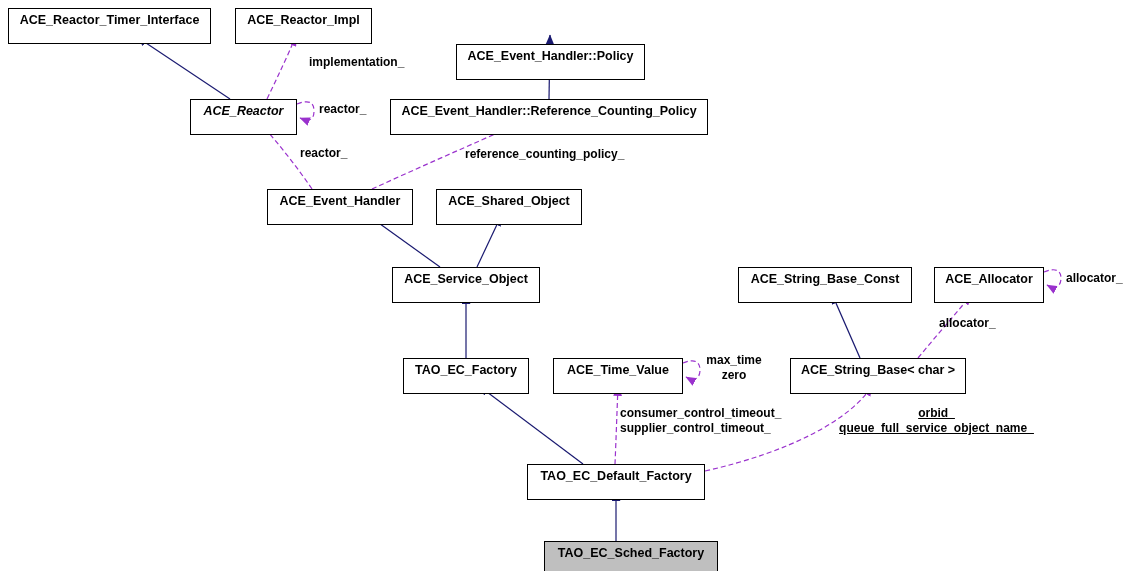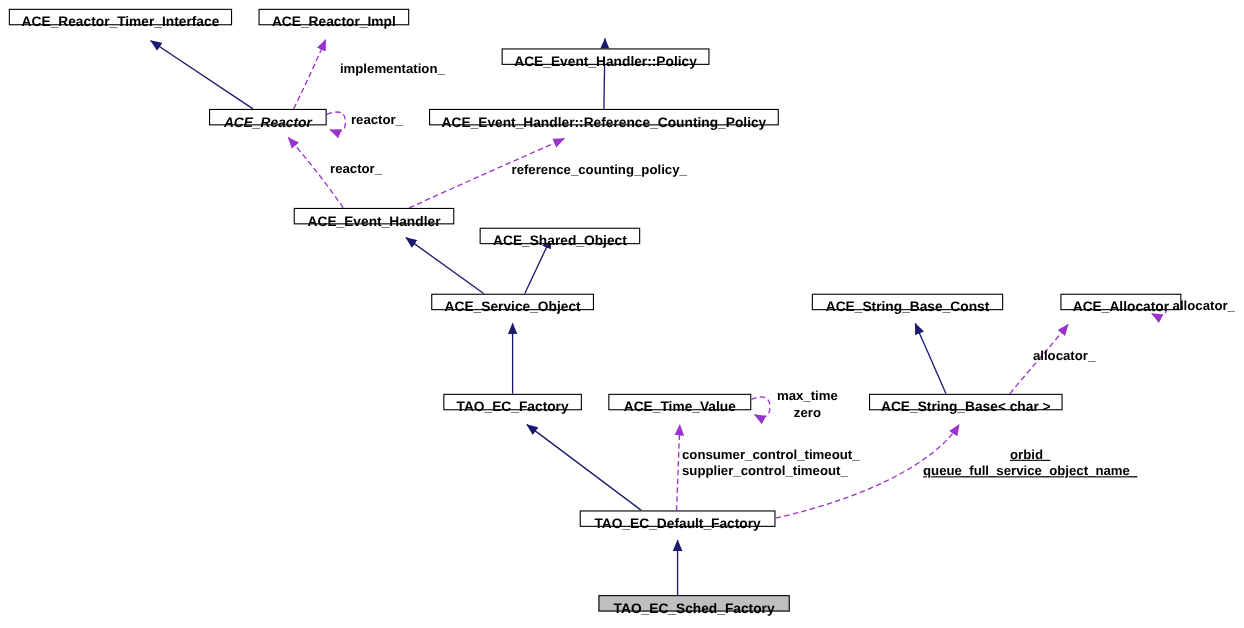--- a/index.html
+++ b/index.html
@@ -9,21 +9,21 @@
     background:#ffffff;
     font-family:"Liberation Sans", sans-serif;
     overflow:hidden;
   }
   svg.edges-layer{position:absolute;left:0;top:0;width:1131px;height:571px;}
   path.inh{fill:none;stroke:#191970;stroke-width:1.2px;}
   path.use{fill:none;stroke:#9a32cd;stroke-width:1.2px;stroke-dasharray:5 3;}
   .node{
     position:absolute;
     box-sizing:border-box;
-    height:15px;
+    height:36px;
     border:1px solid #000000;
     background:#ffffff;
     color:#000000;
     font-weight:bold;
     font-size:12.5px;
     line-height:22px;
     text-align:center;
     white-space:nowrap;
     cursor:pointer;
   }
@@ -72,26 +72,26 @@
     <path class="use" d="M 918,358 C 936,336 955,315 971,295" marker-end="url(#ah-purple)"></path>
     <path class="use" d="M 1044,272 C 1056,267 1061,271 1061,278 C 1061,286 1056,290 1047,285" marker-end="url(#ah-purple)"></path>
   </svg>
 
   <div class="node" style="left:8px;top:8px;width:203px;">ACE_Reactor_Timer_Interface</div>
   <div class="node" style="left:235px;top:8px;width:137px;">ACE_Reactor_Impl</div>
   <div class="node" style="left:456px;top:8px;width:189px;margin-top:36px;">ACE_Event_Handler::Policy</div>
   <div class="node" style="left:190px;top:99px;width:107px;font-style:italic;">ACE_Reactor</div>
   <div class="node" style="left:390px;top:99px;width:318px;">ACE_Event_Handler::Reference_Counting_Policy</div>
   <div class="node" style="left:267px;top:189px;width:146px;">ACE_Event_Handler</div>
-  <div class="node" style="left:436px;top:189px;width:146px;margin-top:18px;">ACE_Shared_Object</div>
+  <div class="node" style="left:436px;top:189px;width:146px;">ACE_Shared_Object</div>
   <div class="node" style="left:392px;top:267px;width:148px;">ACE_Service_Object</div>
   <div class="node" style="left:403px;top:358px;width:126px;">TAO_EC_Factory</div>
   <div class="node" style="left:553px;top:358px;width:130px;">ACE_Time_Value</div>
   <div class="node" style="left:738px;top:267px;width:174px;">ACE_String_Base_Const</div>
-  <div class="node" style="left:964px;top:267px;width:110px;">ACE_Allocator</div>
+  <div class="node" style="left:934px;top:267px;width:110px;">ACE_Allocator</div>
   <div class="node" style="left:790px;top:358px;width:176px;">ACE_String_Base&lt; char &gt;</div>
   <div class="node" style="left:527px;top:464px;width:178px;">TAO_EC_Default_Factory</div>
   <div class="node highlight" style="left:544px;top:541px;width:174px;">TAO_EC_Sched_Factory</div>
 
   <div class="elabel" style="left:282px;top:55px;margin-left:27px;">implementation_</div>
   <div class="elabel" style="left:319px;top:102px;">reactor_</div>
   <div class="elabel" style="left:300px;top:146px;">reactor_</div>
   <div class="elabel" style="left:465px;top:147px;">reference_counting_policy_</div>
   <div class="elabel center" style="left:704px;top:353px;width:60px;">max_time
 zero</div>

